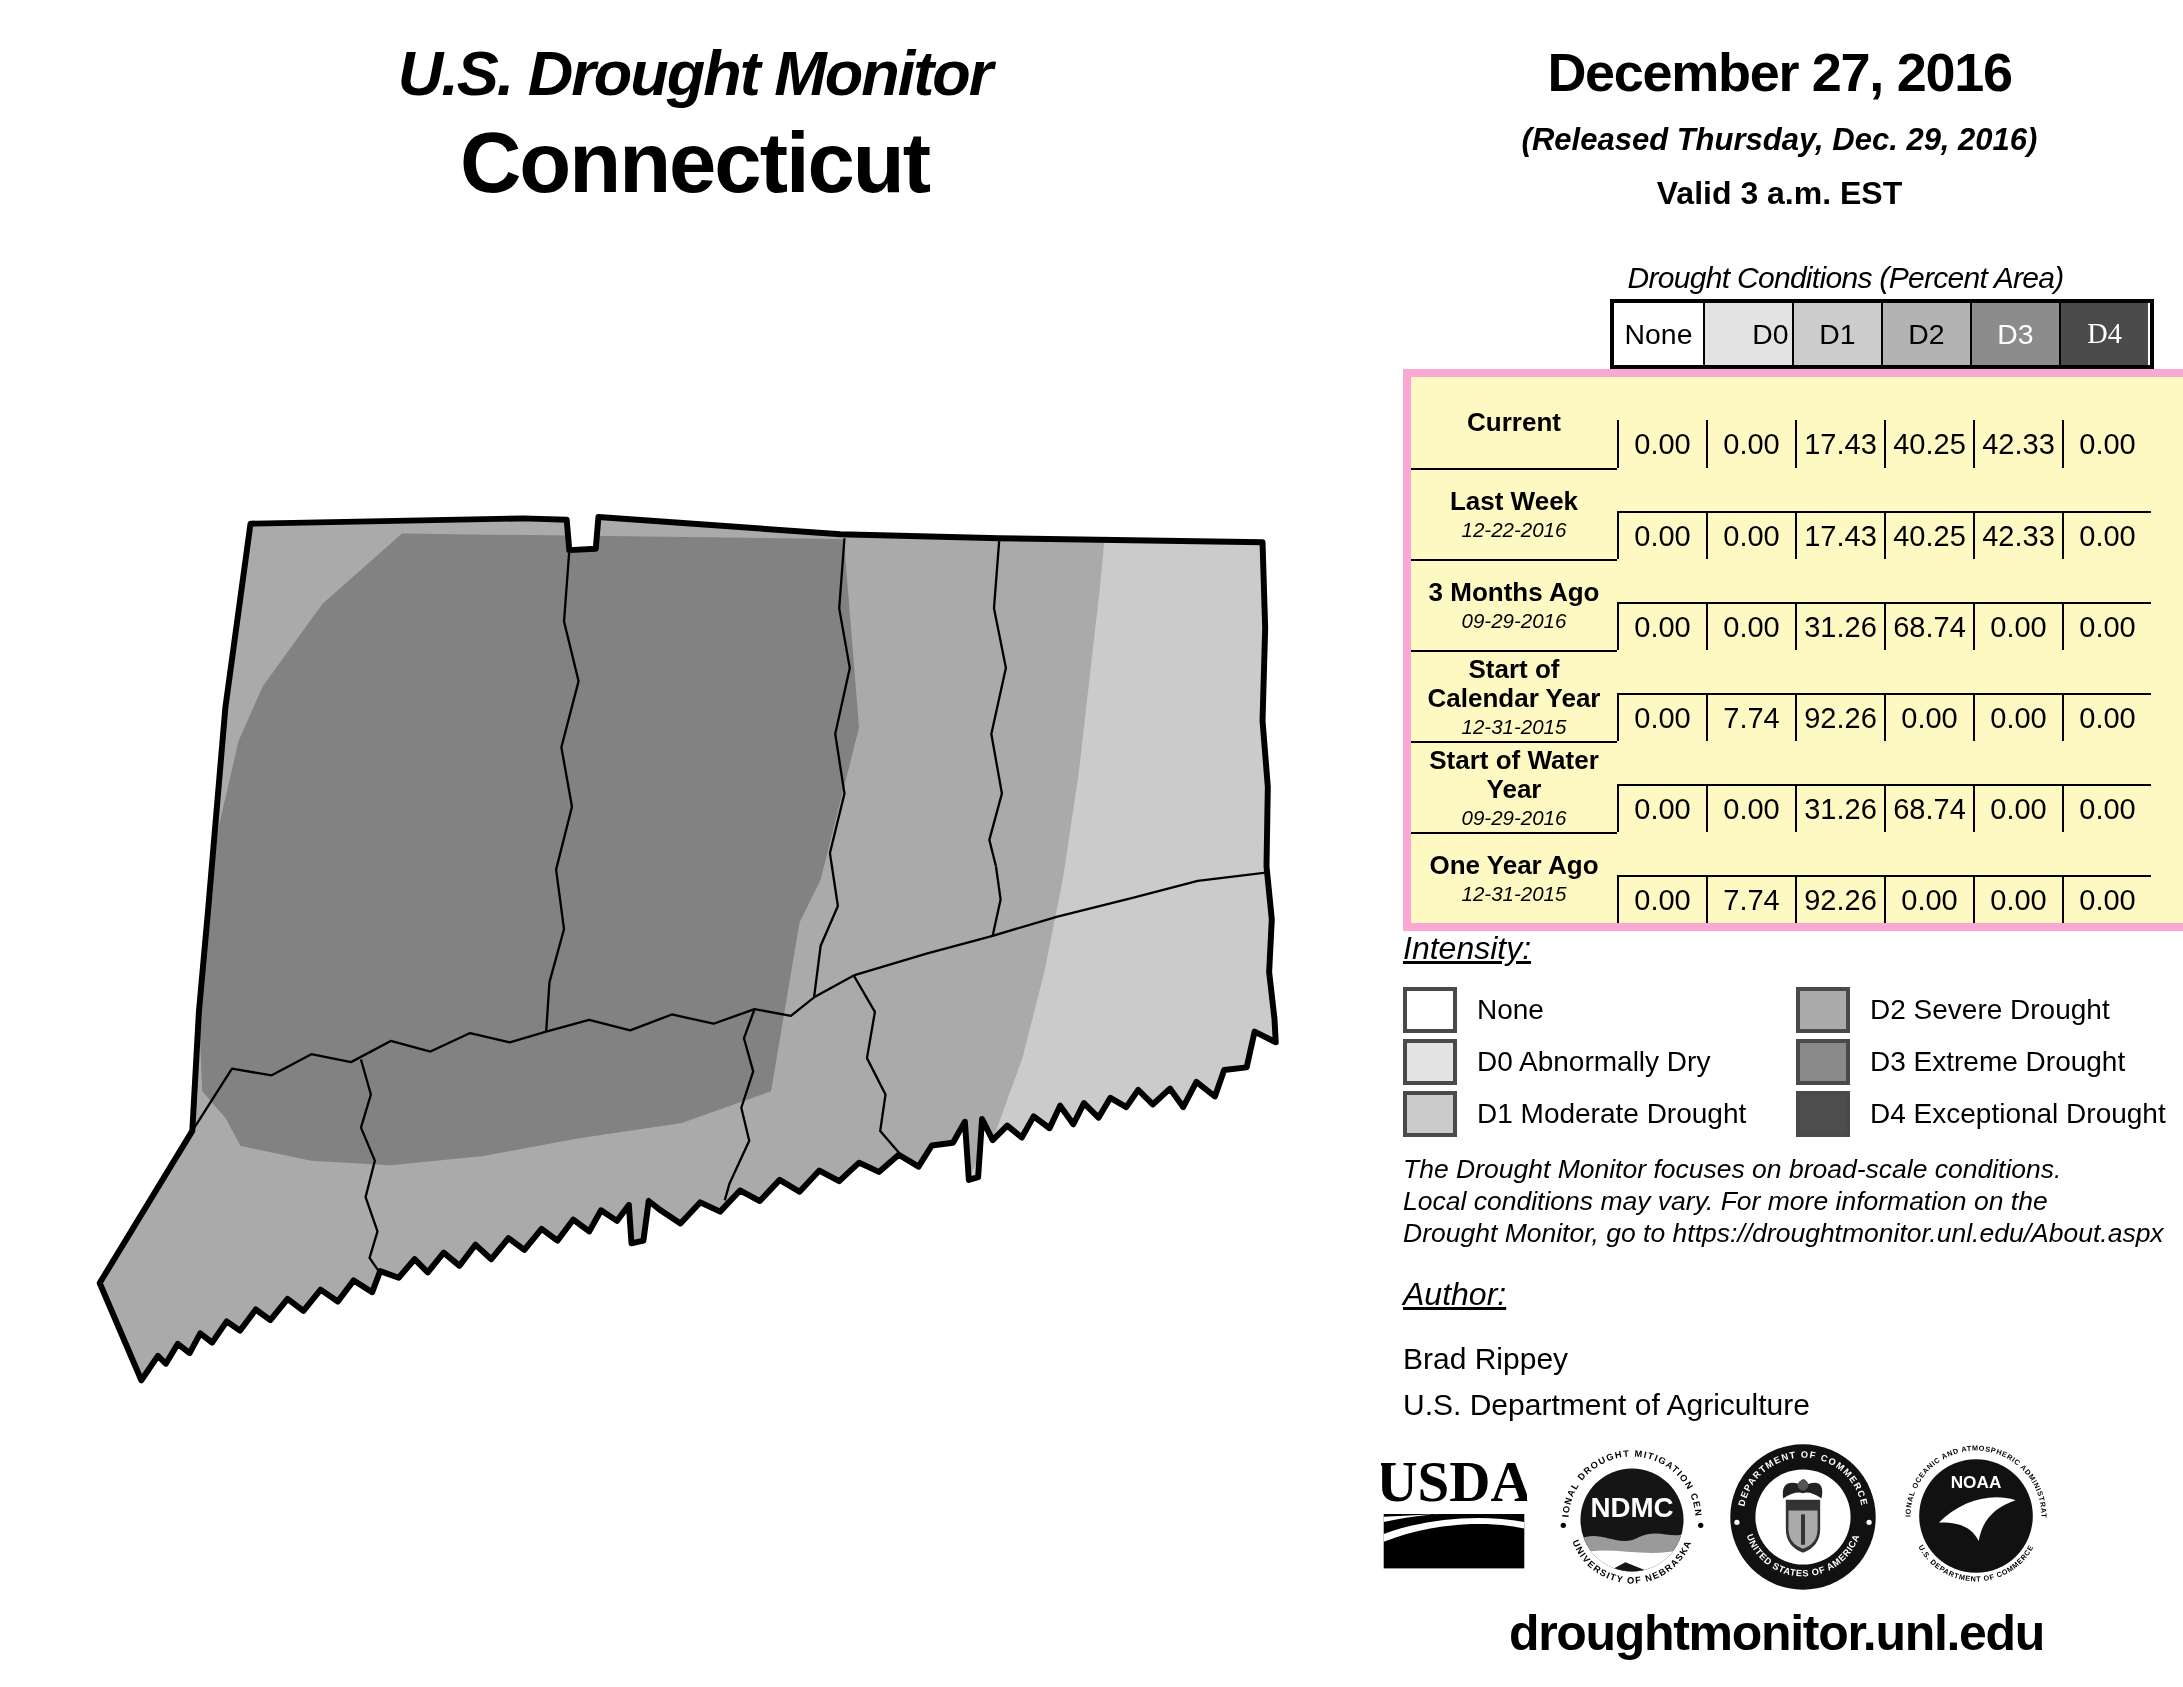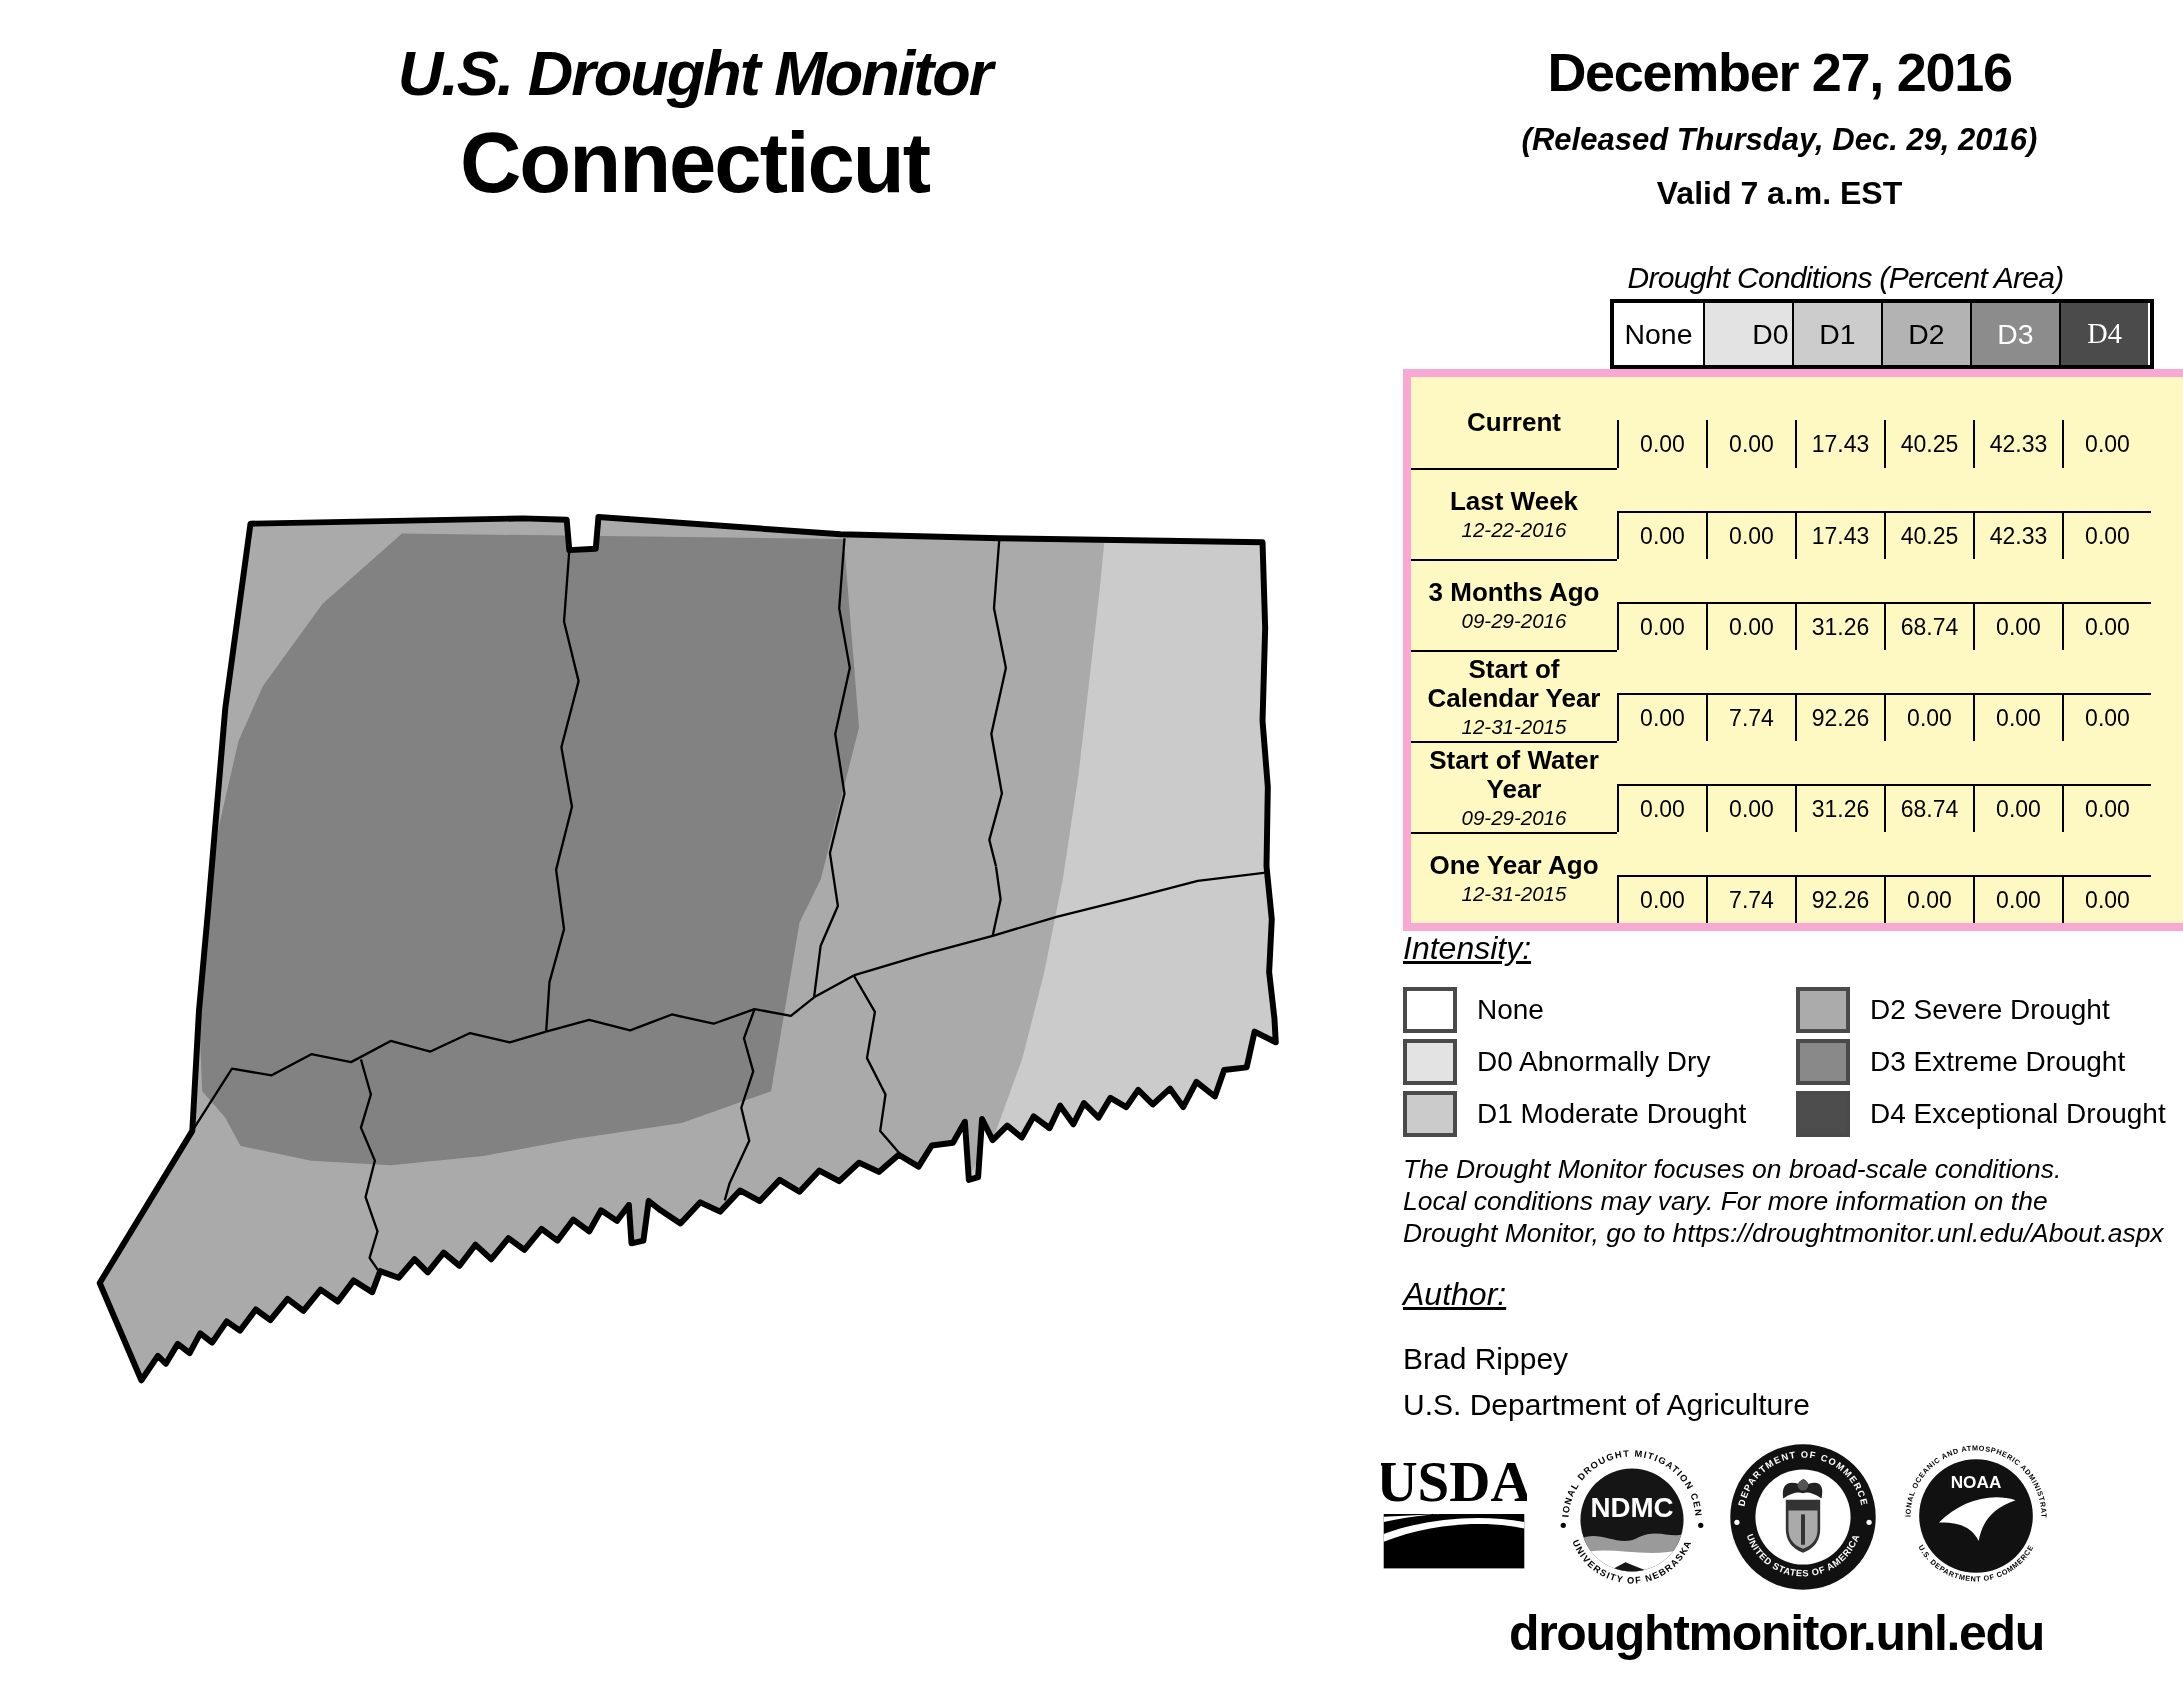--- a/index.html
+++ b/index.html
@@ -30,21 +30,21 @@
   .hcell:first-child{border-left:none;}
   .tc-dark{color:#fff;}
 
   .tbl-body{left:1403px;top:369px;width:854px;border:8px solid #f9a8d4;
     display:grid;grid-template-columns:206px repeat(6,89px);grid-auto-rows:91px;
     box-sizing:border-box;background:#fef9c3;}
   .lcell{display:flex;flex-direction:column;align-items:center;justify-content:center;
     box-sizing:border-box;padding:2.6px 6.6px;text-align:center;}
   .rl{font-size:26px;font-weight:bold;line-height:29px;}
   .rd{font-size:20.5px;font-style:italic;margin-top:2px;}
-  .vcell{display:flex;align-items:center;justify-content:center;font-size:23px;
+  .vcell{display:flex;align-items:center;justify-content:center;font-size:29px;
     box-sizing:border-box;border-left:2px solid #000;margin-top:43px;}
   .vcell.fv{border-left:2.6px solid #000;}
 
   
   .legend{left:1403px;top:930px;width:774px;}
   .ltitle{font-size:32px;font-style:italic;text-decoration:underline;margin-bottom:17px;}
   .lgrid{display:grid;grid-template-columns:393px 381px;grid-auto-rows:52px;}
   .litem{display:flex;align-items:center;}
   .swatch{width:54px;height:46px;border:4px solid #4a4a4a;box-sizing:border-box;flex:0 0 auto;}
   .llab{font-size:28px;margin-left:20px;white-space:nowrap;}
@@ -68,21 +68,21 @@
 <body>
 
 <div class="abs title-block">
   <div class="t1">U.S. Drought Monitor</div>
   <div class="t2">Connecticut</div>
 </div>
 
 <div class="abs date-block">
   <div class="d1">December 27, 2016</div>
   <div class="d2">(Released Thursday, Dec. 29, 2016)</div>
-  <div class="d3">Valid 7 a.m. EST</div>
+  <div class="d3">Valid 3 a.m. EST</div>
 </div>
 
 <div class="abs tbl-title">Drought Conditions (Percent Area)</div>
 
 <div class="abs tbl-head">
   <div class="hcell" style="background-color: rgb(255, 255, 255);">None</div>
   <div class="hcell" style="background-color: rgb(227, 227, 227); padding-left: 44px;">D0</div>
   <div class="hcell" style="background-color: rgb(204, 204, 204);">D1</div>
   <div class="hcell" style="background-color: rgb(179, 179, 179);">D2</div>
   <div class="hcell tc-dark" style="background-color: rgb(140, 140, 140);">D3</div>

